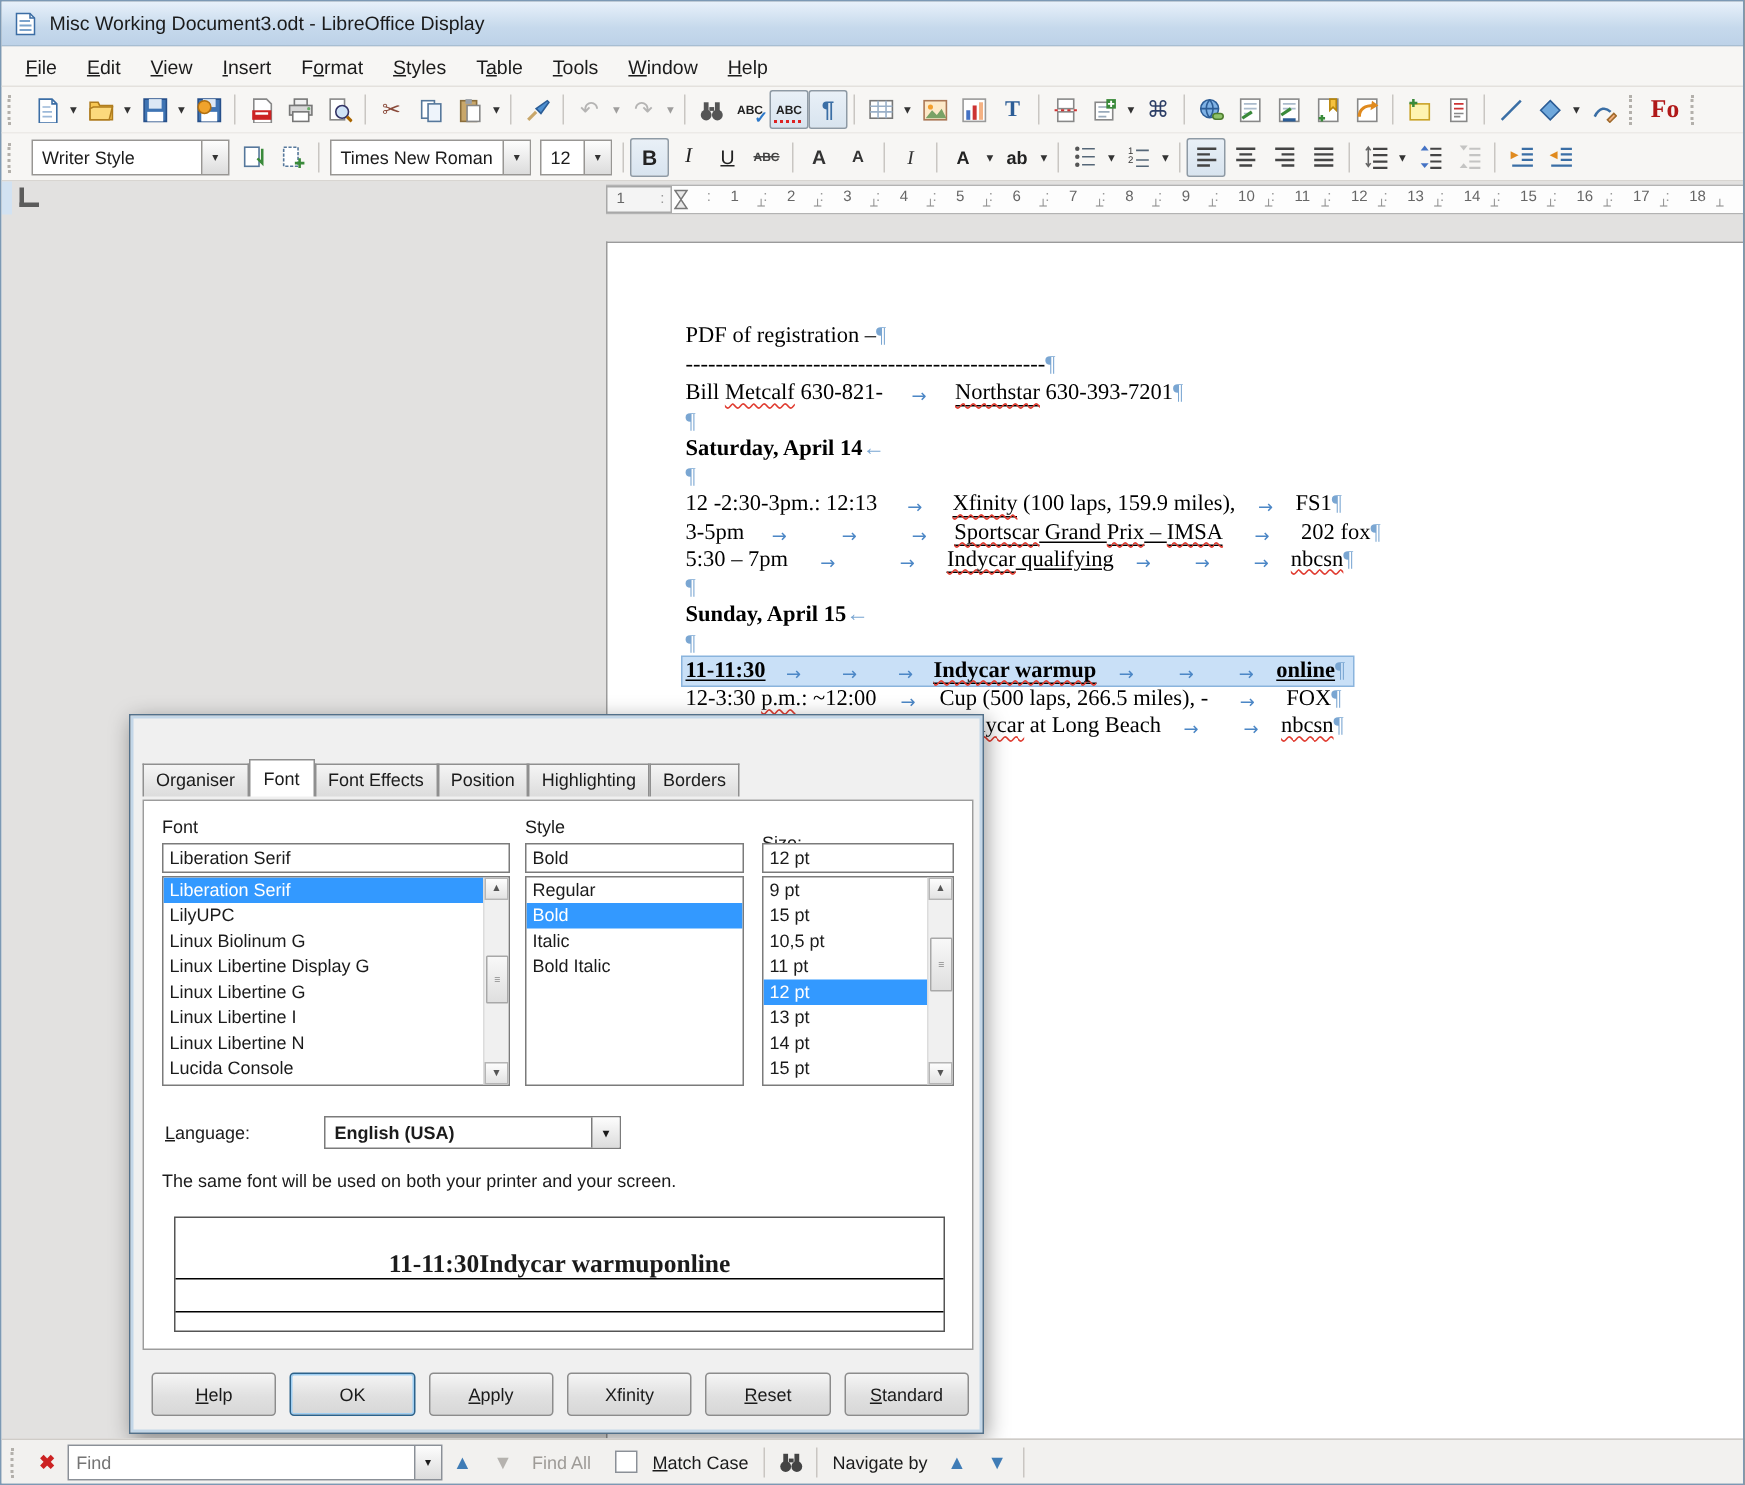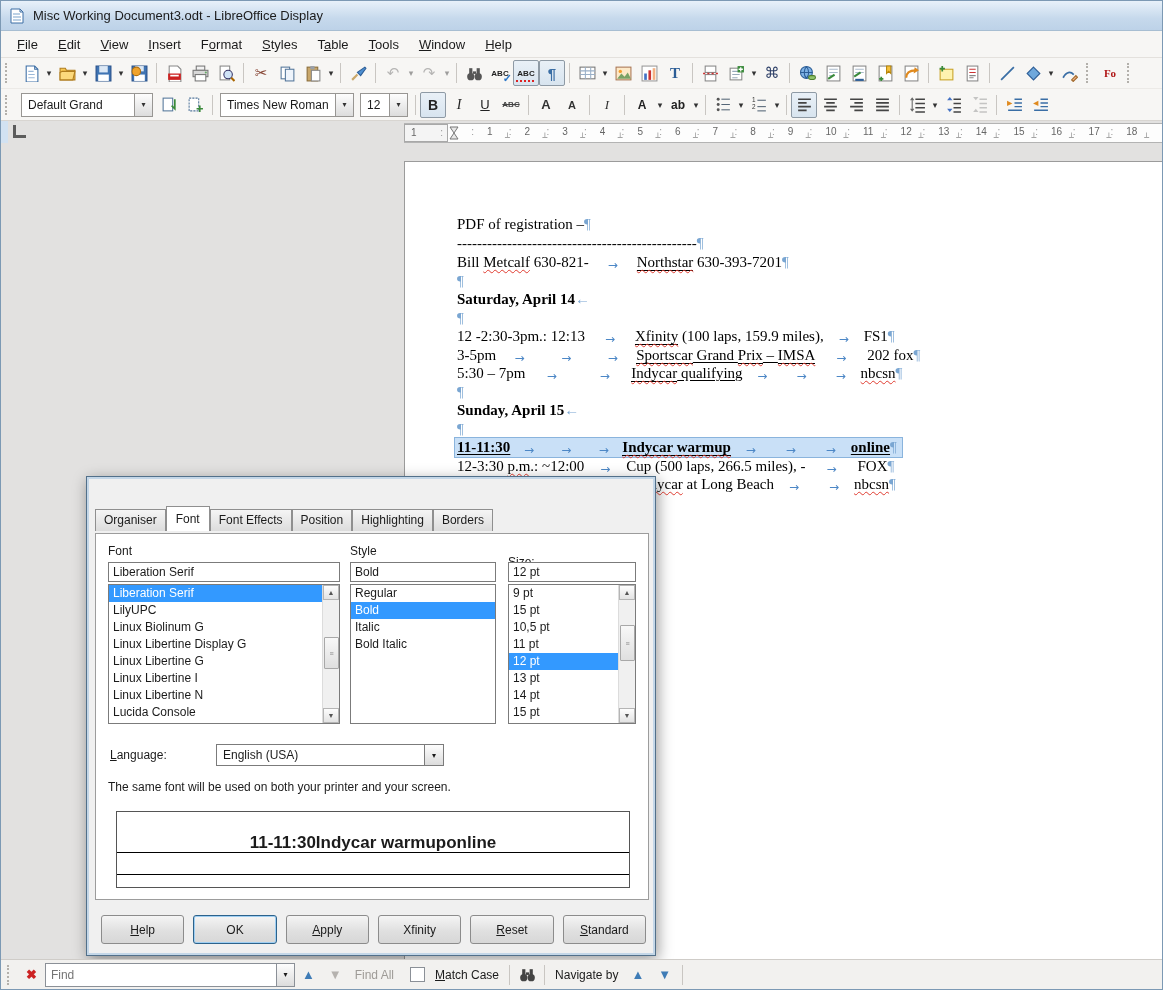--- a/index.html
+++ b/index.html
@@ -100,21 +100,21 @@
      border:1px solid #a8a8a8;border-radius:1px;display:flex;align-items:center;justify-content:center;
      color:#8a8a8a;font-size:7px;letter-spacing:0;}
   #lang-combo{position:absolute;display:flex;border:1px solid #7b7b7b;background:#fff;height:22px;
      align-items:center;box-sizing:border-box;}
   #lang-combo .val{padding:0 6px;font-size:12px;flex:1;}
   #lang-combo .cbtn{width:18px;height:100%;border-left:1px solid #7b7b7b;
      background:linear-gradient(#fdfdfd,#dcdcdc);display:flex;align-items:center;justify-content:center;font-size:8px;}
   #dlg-note{position:absolute;font-size:12px;}
   #preview{position:absolute;border:1px solid #555;background:#fff;}
   #preview .l1{height:40px;border-bottom:1px solid #000;display:flex;align-items:flex-end;justify-content:center;}
-  #preview .l1 span{font-family:Liberation Sans, sans-serif;font-weight:bold;font-size:17px;line-height:19px;}
+  #preview .l1 span{font-family:Liberation Serif, serif;font-weight:bold;font-size:17px;line-height:19px;}
   #preview .l2{height:21px;border-bottom:1px solid #000;}
   #dlg-buttons{position:absolute;left:0;top:438px;width:100%;display:flex;padding-left:14px;box-sizing:border-box;}
   .btn{width:82px;height:27px;margin-right:9px;border:1px solid #8c8c8c;border-radius:3px;
      background:linear-gradient(#f5f5f5,#e0e0e0 55%,#d7d7d7);font-size:12px;display:flex;
      align-items:center;justify-content:center;font-family:"Liberation Sans",sans-serif;}
   .btn.default{border:1px solid #2c628b;box-shadow:0 0 0 1px #9ecef2 inset;}
   
   #findbar{position:absolute;left:0;top:958px;width:100%;height:30px;background:#f2f1ef;
      border-top:1px solid #cfccc8;display:flex;align-items:center;padding-left:4px;box-sizing:border-box;}
   #find-close{color:#cc2222;font-size:13px;font-weight:bold;margin:0 8px 0 6px;}
@@ -365,28 +365,28 @@
         </svg>
       </span>
       <span class="caret">▾</span>
     <span class="ic">
         <svg viewBox="0 0 16 16">
           <path d="M2 12c3-6 7-6 10-3" stroke="#3a6ea5" fill="none" stroke-width="1.6"></path>
           <path d="M10 14l4-4 1.5 1.5-4 4z" fill="#f4b183" stroke="#a06a2c"></path>
         </svg>
       </span>
     <span class="sepd"></span>
-    <span class="ic" style="color:#b01818;font-weight:bold;font-family:'Liberation Serif',serif;font-size:11px;">Fo</span>
+    <span class="ic" style="color:#b01818;font-weight:bold;font-family:'Liberation Serif',serif;font-size:17px;">Fo</span>
     <span class="sepd"></span>
   </div>
 
   <div id="tb2" class="toolbar">
     <span class="grip"></span>
     <span class="combo" style="width:130px">
-        <span class="val" style="flex:1">Default Grand</span>
+        <span class="val" style="flex:1">Writer Style</span>
         <span class="cbtn">▾</span>
       </span>
     <span class="ic">
         <svg viewBox="0 0 16 16">
           <rect x="2" y="2" width="9" height="12" fill="#fff" stroke="#55779b"></rect>
           <path d="M13 3v9l-3-3" stroke="#3a8a3a" fill="none" stroke-width="1.6"></path>
         </svg>
       </span>
     <span class="ic">
         <svg viewBox="0 0 16 16">
@@ -594,21 +594,21 @@
             <div class="li">16 pt</div>
           </div>
         <div class="vsb">
           <span class="ar up">▲</span>
           <span class="ar dn">▼</span>
           <span class="thumb" style="top:40px;height:34px;">≡</span>
         </div>
       </div>
 
       <span class="plabel" style="left:14px;top:214px;" id="lang-label"><u>L</u>anguage:</span>
-      <div id="lang-combo" style="left:120px;top:210px;width:228px;">
+      <div id="lang-combo" style="left:120px;top:210px;width:198px;font-weight:bold;">
         <span class="val">English (USA)</span>
         <span class="cbtn">▾</span>
       </div>
 
       <span id="dlg-note" style="left:12px;top:246px;">The same font will be used on both your printer and your screen.</span>
 
       <div id="preview" style="left:20px;top:277px;width:512px;height:75px;">
         <div class="l1">
             <span>11-11:30Indycar warmuponline</span>
           </div>

